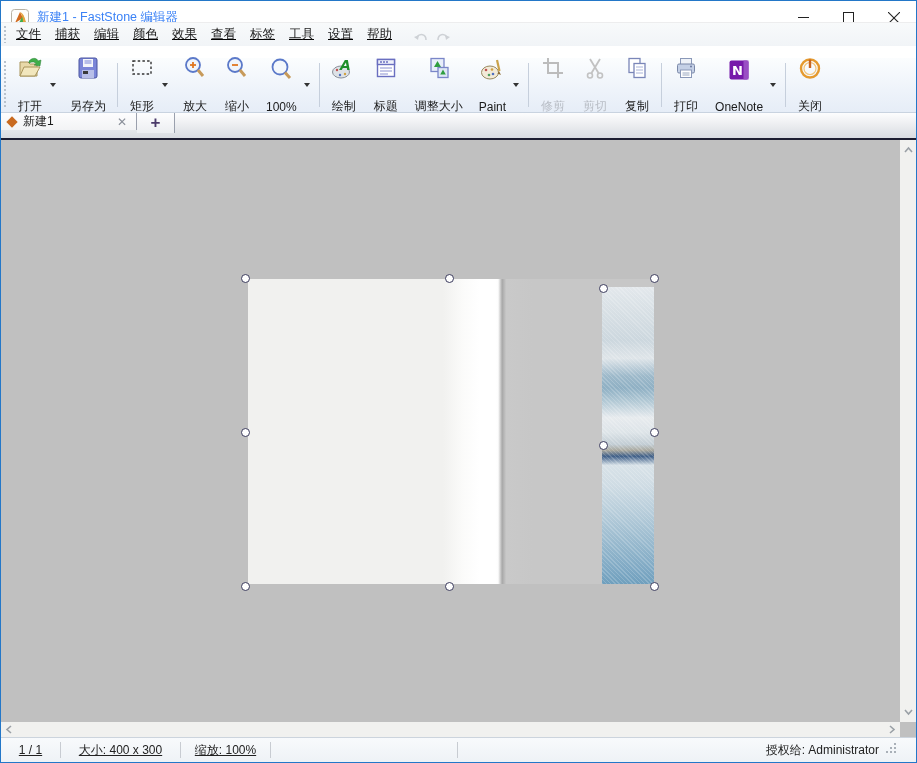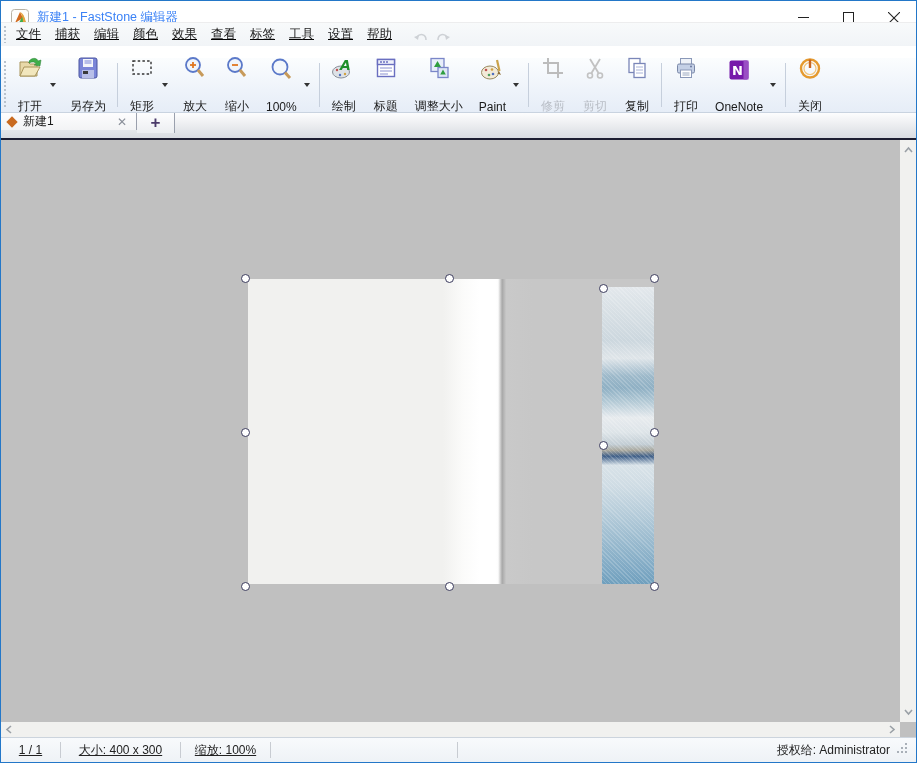--- a/index.html
+++ b/index.html
@@ -53,21 +53,21 @@
   .sky { position:absolute; right:0; top:8px; bottom:0; width:52px;
     background:
       repeating-linear-gradient(45deg, rgba(255,255,255,.18) 0 1px, transparent 1px 3px),
       linear-gradient(#e3e8ec 0%,#d8e0e5 8%,#ccd7de 18%,#dfe5e9 24%,#9db9ca 30%,#8fb0c4 34%,#aec6d3 38%,#e7ebee 44%,#dde4e8 49%,#c2cdd4 53%,#a9a89e 55%,#3f5f88 57%,#d8e2e8 60%,#cfdce4 67%,#b4cbd9 77%,#96b8cd 87%,#7fa9c4 95%,#6f9fbd 100%);
   }
   .handle { position:absolute; width:9px; height:9px; border-radius:50%; background:#ffffff; border:1.5px solid #3a3a5c; }
   
   .statusbar { position:absolute; left:0; right:0; bottom:0; height:25px;
     background:linear-gradient(#f8fafc,#eef2f6); border-top:1px solid #ccd4dd; display:flex; align-items:center; font-size:12px; color:#222; }
   .sb-cell { display:flex; align-items:center; justify-content:center; height:16px; border-right:1px solid #c8ccd2;text-decoration:underline; }
-  .sb-right { margin-left:auto; display:flex; align-items:flex-start; padding-right:8px; }
+  .sb-right { margin-left:auto; display:flex; align-items:flex-start; padding-right:19px; }
   .sb-grip { margin-left:6px; }
 </style>
 </head>
 <body>
 
 <div class="window">
 
   <div class="titlebar">
     <svg class="app-logo" viewBox="0 0 18 18">
       <rect x="0.5" y="0.5" width="17" height="17" rx="3" fill="#fdfdfb" stroke="#b8b2a4"></rect>

